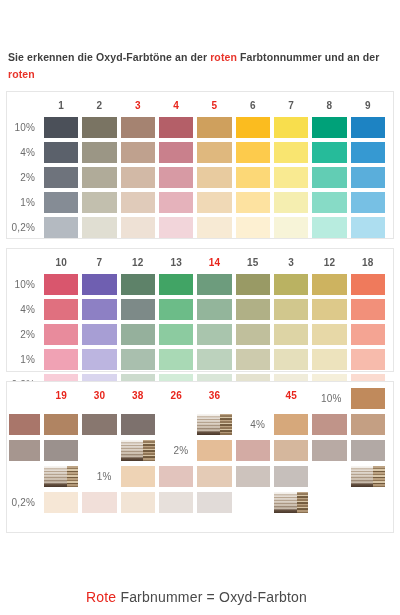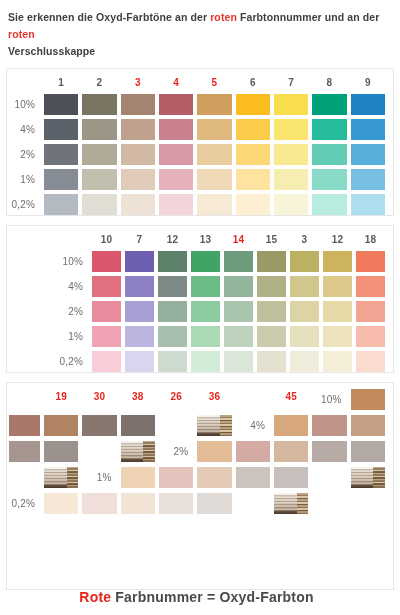--- a/index.html
+++ b/index.html
@@ -17,34 +17,35 @@
   }
 
   
   .header {
     padding: 9px 8px 0 8px;
     font-size: 10.5px;
     font-weight: bold;
     line-height: 17px;
     color: #3f3f3f;
     letter-spacing: 0.1px;
+    margin-top: 40px;
   }
   .header .hl { color: #e8342a; }
 
   
   .panel {
     position: relative;
     margin: 0 6px;
     background: #ffffff;
     border: 1px solid #e6e6e6;
     box-sizing: border-box;
   }
   #panel-1 { margin-top: 8px;  height: 148px; }
-  #panel-2 { margin-top: 9px;  height: 148px; padding-left: 48px; }
-  #panel-3 { margin-top: 9px;  height: 208px; }
+  #panel-2 { margin-top: 9px;  height: 124px; }
+  #panel-3 { margin-top: 9px;  height: 152px; }
 
   .grid-wrap {
     padding: 6px 0 6px 0;
   }
 
   .grid {
     display: grid;
     grid-template-columns: 31px repeat(9, 1fr);
     column-gap: 4px;
     row-gap: 4px;
@@ -128,33 +129,32 @@
   }
 
   
   .footer {
     position: absolute;
     left: 0;
     right: 17px;
     bottom: 10px;
     text-align: center;
     font-size: 14px;
-    font-weight: bold;
+    font-weight: normal;
     color: #4a4a4a;
     letter-spacing: 0.2px;
     padding-left: 10px;
   }
   .footer .hl { color: #e8251c; }
 </style>
 </head>
 <body>
 
 <div class="header">
   <span>Sie erkennen die Oxyd-Farbtöne an der </span><span class="hl">roten</span><span> Farbtonnummer und an der </span><span class="hl">roten</span><br>
-  <span>Verschlusskappe</span>
 </div>
 
 <div id="panels-root">
     <div class="panel" id="panel-1">
       <div class="grid-wrap">
         <div class="grid">
           <div class="colhead"></div>
           <div class="colhead">1</div>
           <div class="colhead">2</div>
           <div class="colhead oxyd">3</div>

